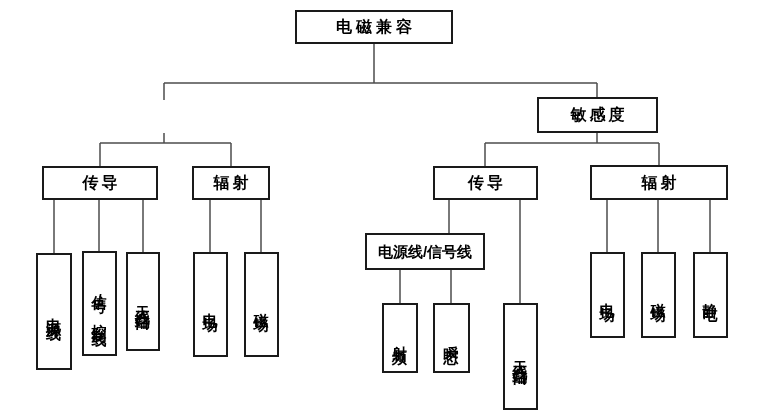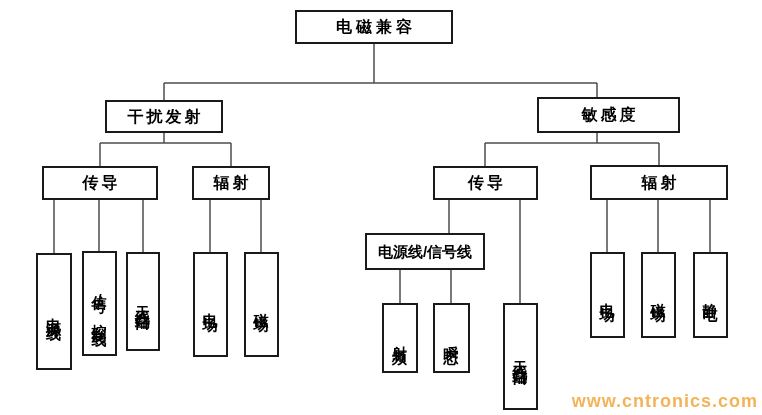--- a/index.html
+++ b/index.html
@@ -66,22 +66,21 @@
       M54 200 V253 M99 200 V251 M143 200 V252
       M210 200 V252 M261 200 V252
       M597 133 V143 M485 143 H659 M485 143 V166 M659 143 V165
       M449 200 V233 M520 200 V303
       M400 270 V303 M451 270 V303
       M607 200 V252 M658 200 V252 M710 200 V252"></path>
   </svg>
 
   <div class="box root" style="left:295px;top:10px;width:158px;height:34px">电磁兼容</div>
 
-  <div class="box" style="left:105px;top:100px;width:118px;height:33px">干扰发射</div>
-  <div class="box" style="left:537px;top:97px;width:143px;height:36px">敏感度</div>
+  <div class="box" style="left:537px;top:97px;width:121px;height:36px">敏感度</div>
 
   <div class="box" style="left:42px;top:166px;width:116px;height:34px">传导</div>
   <div class="box" style="left:192px;top:166px;width:78px;height:34px">辐射</div>
 
   <div class="box v" style="left:36px;top:253px;width:36px;height:117px">电源线</div>
   <div class="box v" style="left:82px;top:251px;width:35px;height:105px">信号/控制线</div>
   <div class="box v" style="left:126px;top:252px;width:34px;height:99px">天线端口</div>
 
   <div class="box v" style="left:193px;top:252px;width:35px;height:105px">电场</div>
   <div class="box v" style="left:244px;top:252px;width:35px;height:105px">磁场</div>
@@ -92,14 +91,13 @@
   <div class="box small" style="left:365px;top:233px;width:120px;height:37px">电源线/信号线</div>
   <div class="box v" style="left:503px;top:303px;width:35px;height:107px">天线端口</div>
 
   <div class="box v" style="left:382px;top:303px;width:36px;height:70px">射频</div>
   <div class="box v" style="left:433px;top:303px;width:37px;height:70px">瞬态</div>
 
   <div class="box v" style="left:590px;top:252px;width:35px;height:86px">电场</div>
   <div class="box v" style="left:641px;top:252px;width:35px;height:86px">磁场</div>
   <div class="box v" style="left:693px;top:252px;width:35px;height:86px">静电</div>
 
-  <div class="watermark">www.cntronics.com</div>
 </div>
 
 </body></html>

